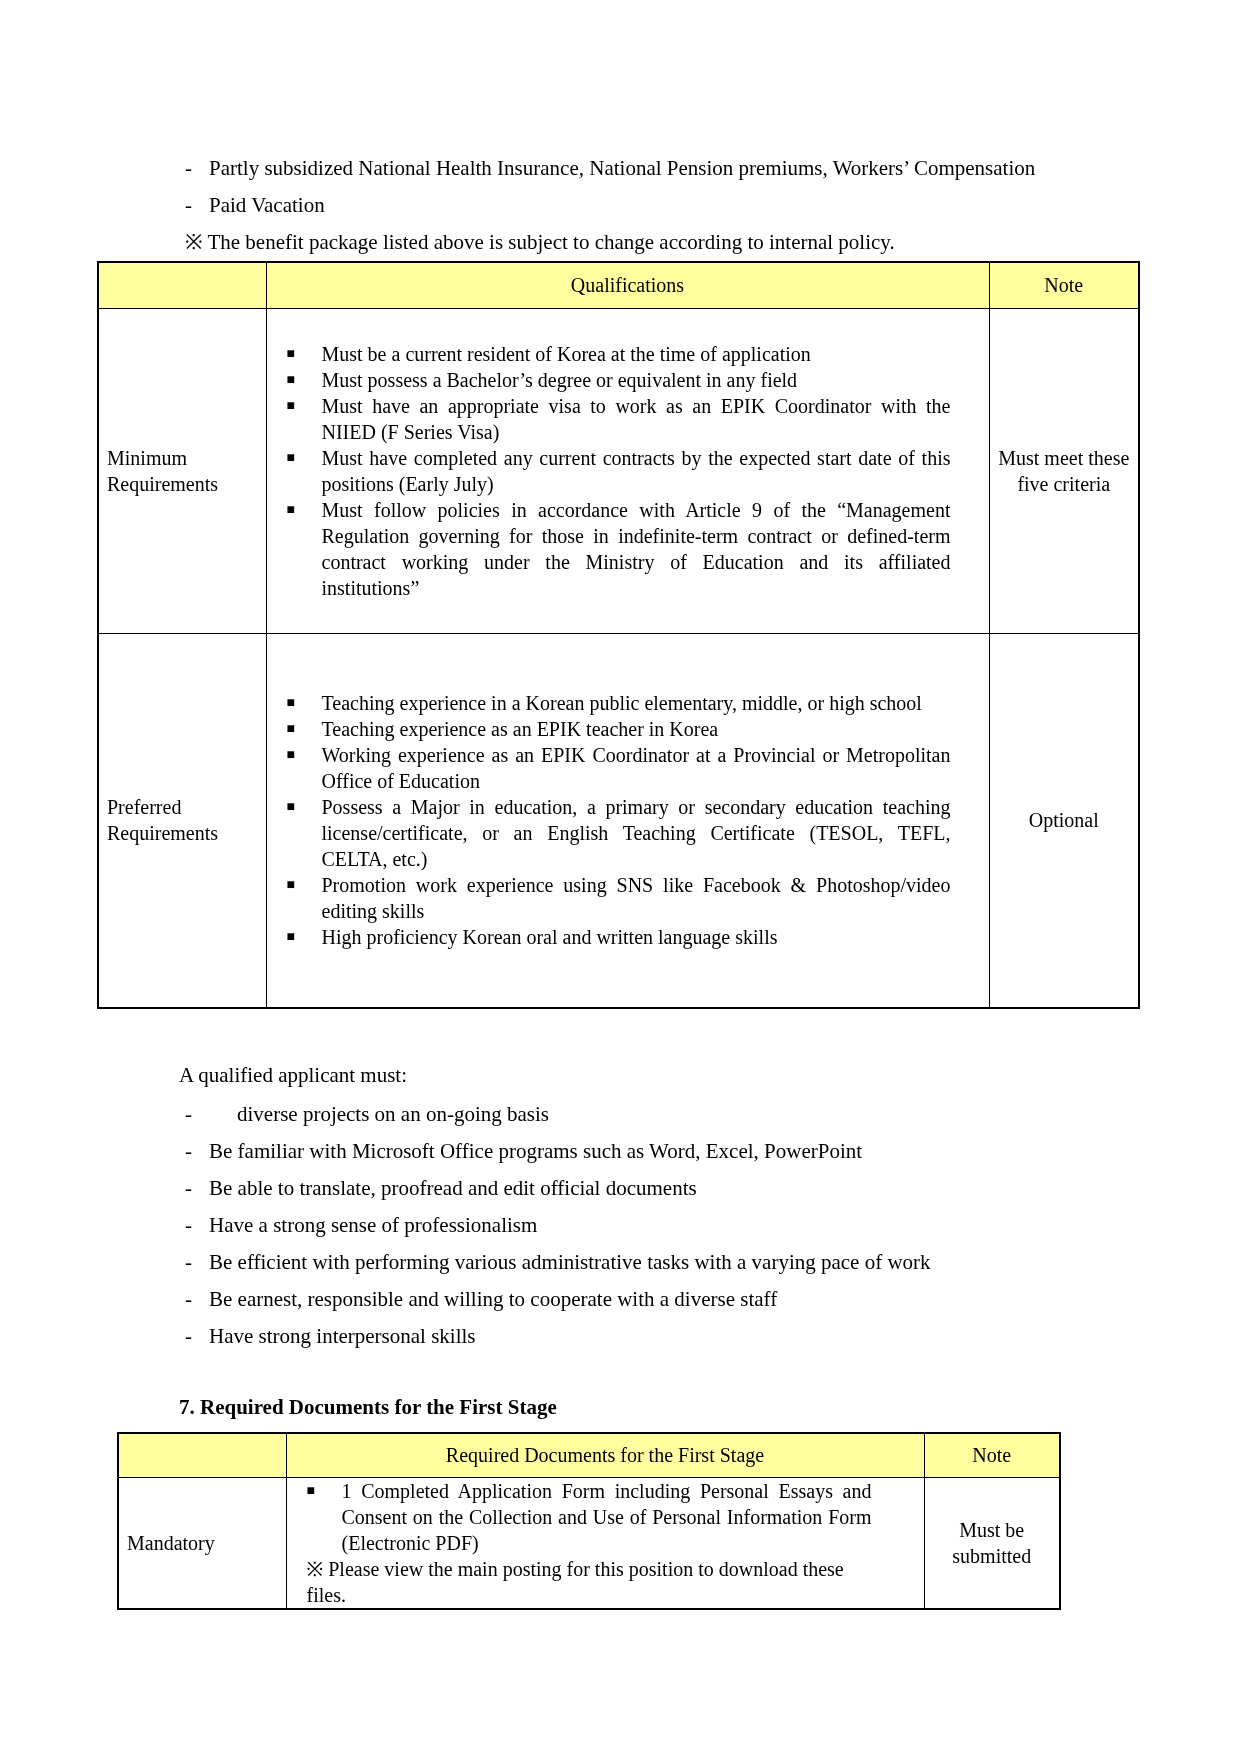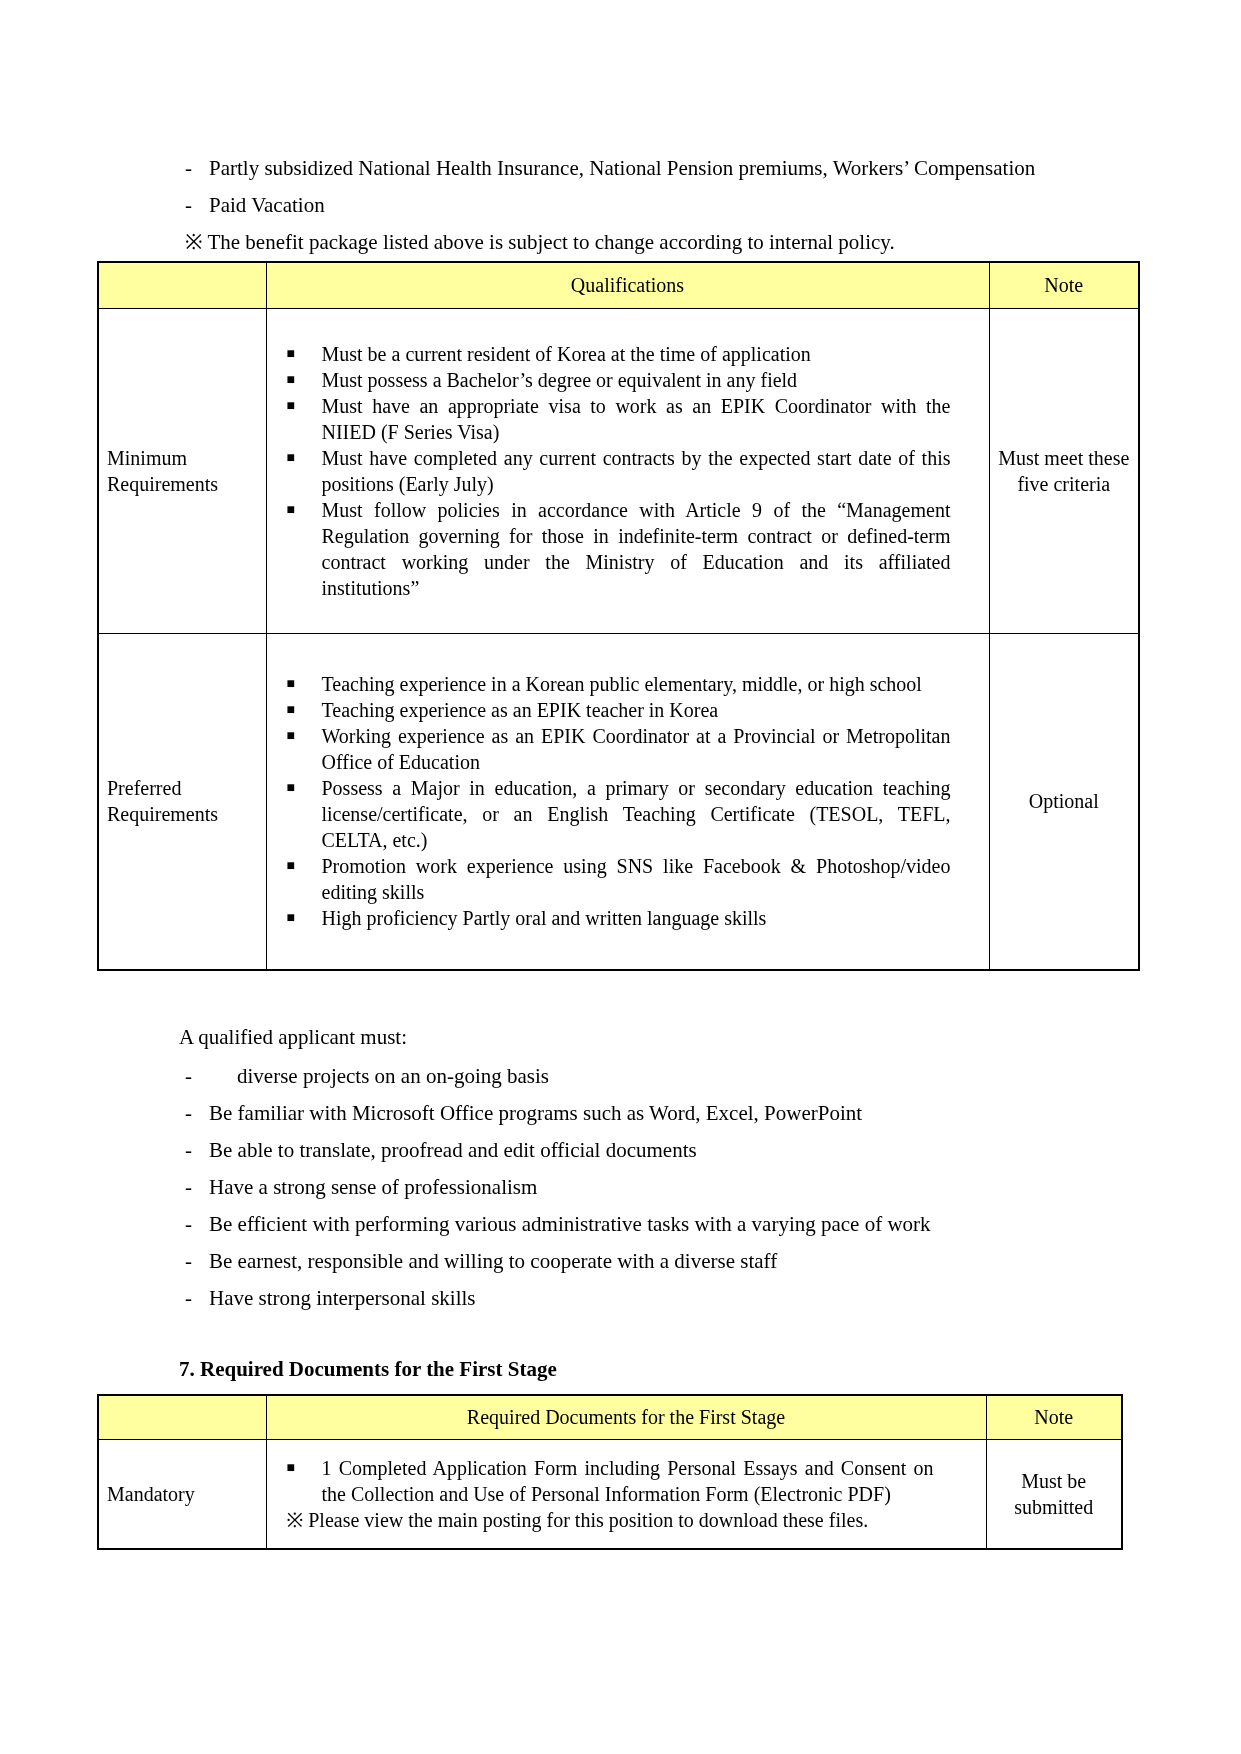--- a/index.html
+++ b/index.html
@@ -18,31 +18,31 @@
   .policy-note { font-size:21px; line-height:37px; margin-left:0; }
 
   
   .sec-heading { font-size:21px; font-weight:bold; }
   .sec-heading.h6 { margin-top:34px; margin-left:42px; margin-bottom:12px; }
   .sec-heading.h7 { margin-top:40px; margin-left:82px; margin-bottom:12px; }
 
   
   table { border-collapse:collapse; table-layout:fixed; font-size:20px; border:2px solid #000; }
   table.qual { width:1043px;border-radius:19px; }
-  table.docs { width:1026px; }
+  table.docs { width:944px;margin-left:20px; }
   th, td { border:1px solid #000; }
   thead th { background:#FFFF9F; font-weight:normal; text-align:center; vertical-align:middle; }
   table.qual thead th { height:46px; }
   table.docs thead th { height:44px; }
   td.label-cell { vertical-align:middle; line-height:26px; padding:0 8px; }
   td.note-cell  { text-align:center; vertical-align:middle; line-height:26px; padding:0 8px; }
   td.items-cell { vertical-align:middle; padding:0 38px 0 0; }
   table.docs td.items-cell { padding-right:52px; }
   tr.row-min  td { height:325px; }
-  tr.row-pref td { height:337px;margin-left:28px; }
+  tr.row-pref td { height:375px;margin-left:28px; }
   tr.row-mand td { height:110px; }
   ul.sq { list-style:none; margin:0; padding:0; }
   ul.sq li { position:relative; padding-left:55px; text-align:justify; line-height:26px; }
   ul.sq li::before { content:"\25A0"; position:absolute; left:20px; top:0; font-size:14px; line-height:26px; }
   .cell-footnote { padding-left:20px; line-height:26px; text-align:left; }
 
   
   .applicant-intro { margin-top:48px; margin-left:82px; font-size:21px; line-height:37px; }
   .dash-list { margin-left:88px; width:910px; margin-top:2px; }
   .dash-item { display:flex; font-size:21px; line-height:37px; }
@@ -97,21 +97,21 @@
       </tr>
       <tr class="row-pref">
         <td class="label-cell">Preferred Requirements</td>
         <td class="items-cell">
           <ul class="sq">
             <li>Teaching experience in a Korean public elementary, middle, or high school</li>
             <li>Teaching experience as an EPIK teacher in Korea</li>
             <li>Working experience as an EPIK Coordinator at a Provincial or Metropolitan Office of Education</li>
             <li>Possess a Major in education, a primary or secondary education teaching license/certificate, or an English Teaching Certificate (TESOL, TEFL, CELTA, etc.)</li>
             <li>Promotion work experience using SNS like Facebook &amp; Photoshop/video editing skills</li>
-            <li>High proficiency Partly oral and written language skills</li>
+            <li>High proficiency Korean oral and written language skills</li>
           </ul>
         </td>
         <td class="note-cell">Optional</td>
       </tr>
     </tbody>
   </table>
 
   <div class="applicant-intro">A qualified applicant must:</div>
   <div class="dash-list">
     <div class="dash-item">

